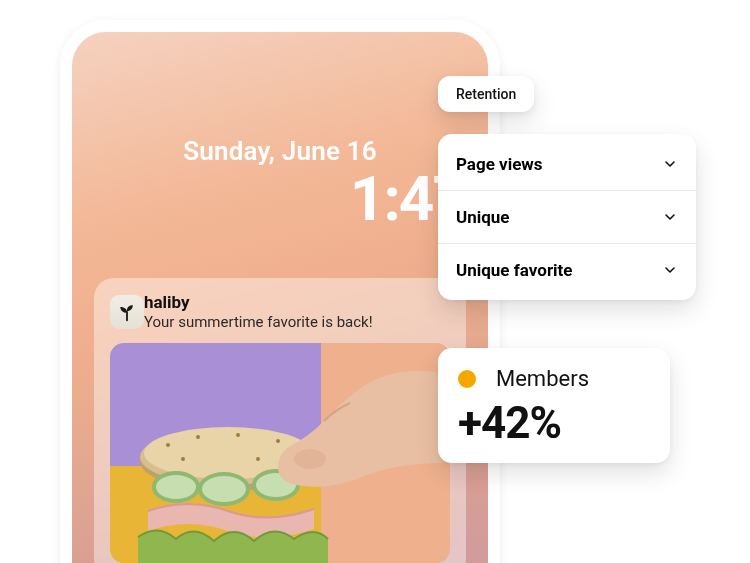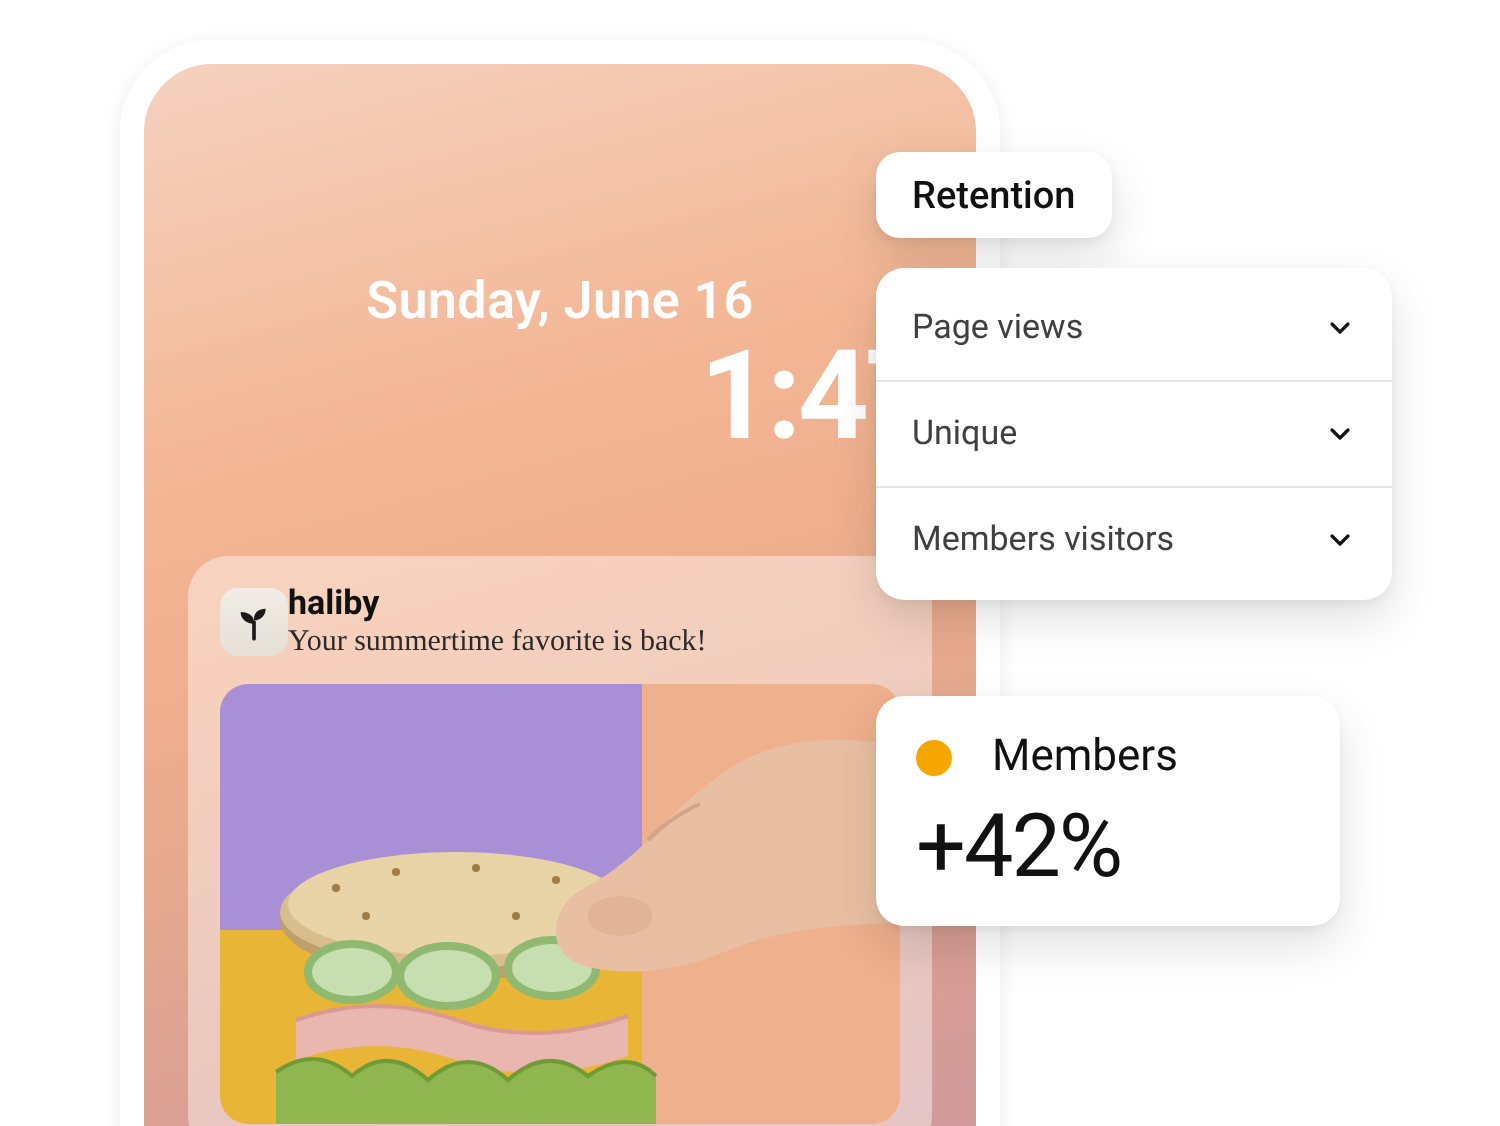--- a/index.html
+++ b/index.html
@@ -75,21 +75,20 @@
     .notif-text { display: flex; flex-direction: column; }
     .notif-app {
       font-size: 17px;
       font-weight: 700;
       color: #111;
     }
     .notif-body {
       font-size: 15px;
       color: #2a2a2a;
       margin-top: 1px;
-      font-family: Liberation Serif, serif;
     }
     .notif-image {
       margin-top: 12px;
       width: 100%;
       height: 220px;
       border-radius: 14px;
       overflow: hidden;
       position: relative;
     }
     
@@ -130,21 +129,21 @@
     .card {
       position: absolute;
       background: #ffffff;
       border-radius: 14px;
       box-shadow: 0 10px 24px rgba(0,0,0,0.12), 0 2px 6px rgba(0,0,0,0.06);
     }
     .pill {
       left: 438px;
       top: 76px;
       padding: 10px 18px;
-      font-size: 19px;
+      font-size: 14px;
       font-weight: 500;
       color: #111;
       border-radius: 12px;
     }
     .metrics {
       left: 438px;
       top: 134px;
       width: 258px;
       padding: 4px 0;
     }
@@ -152,22 +151,22 @@
       display: flex;
       align-items: center;
       justify-content: space-between;
       padding: 16px 18px;
       border-bottom: 1px solid #e6e6e6;
       cursor: pointer;
     }
     .metric-row:last-child { border-bottom: none; }
     .metric-label {
       font-size: 17px;
-      font-weight: 400;
-      color: #404040;
+      font-weight: 700;
+      color: #000000;
     }
     .chevron { width: 16px; height: 16px; flex-shrink: 0; }
     .members {
       left: 438px;
       top: 348px;
       width: 232px;
       padding: 18px 20px 14px 20px;
     }
     .members-header {
       display: flex;
@@ -179,21 +178,21 @@
       height: 18px;
       border-radius: 50%;
     }
     .members-label {
       font-size: 22px;
       font-weight: 400;
       color: #111;
     }
     .members-value {
       font-size: 44px;
-      font-weight: 400;
+      font-weight: 700;
       color: #111;
       margin-top: 6px;
       letter-spacing: -1px;
     }
   </style>
 </head>
 <body>
 
 <div class="phone">
   <div class="phone-inner">
@@ -269,21 +268,21 @@
       <path d="M6 9l6 6 6-6" fill="none" stroke="#111" stroke-width="2.4" stroke-linecap="round" stroke-linejoin="round"></path>
     </svg>
   </div>
   <div class="metric-row">
     <span class="metric-label">Unique</span>
     <svg class="chevron" viewBox="0 0 24 24">
       <path d="M6 9l6 6 6-6" fill="none" stroke="#111" stroke-width="2.4" stroke-linecap="round" stroke-linejoin="round"></path>
     </svg>
   </div>
   <div class="metric-row">
-    <span class="metric-label">Members visitors</span>
+    <span class="metric-label">Unique favorite</span>
     <svg class="chevron" viewBox="0 0 24 24">
       <path d="M6 9l6 6 6-6" fill="none" stroke="#111" stroke-width="2.4" stroke-linecap="round" stroke-linejoin="round"></path>
     </svg>
   </div>
 </div>
 
 <div class="card members">
   <div class="members-header">
     <span class="dot" style="background:#f5a700"></span>
     <span class="members-label">Members</span>

